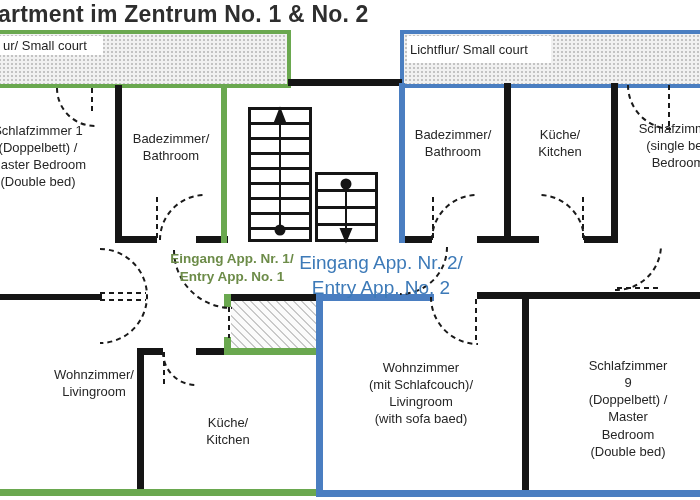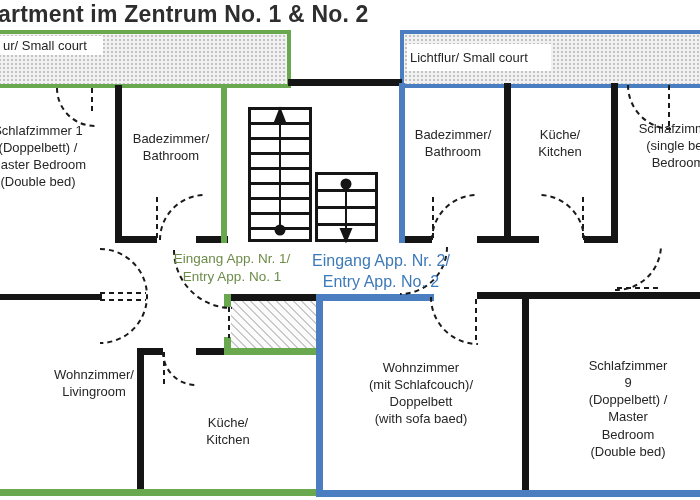--- a/index.html
+++ b/index.html
@@ -29,36 +29,36 @@
   .stairs{
     position:absolute;border:3px solid #151515;box-sizing:border-box;background:#fff;
   }
   .stairs.tall{background-image:repeating-linear-gradient(to bottom,transparent 0,transparent 12.3px,#151515 12.3px,#151515 15px);}
   .stairs.short{background-image:repeating-linear-gradient(to bottom,transparent 0,transparent 14.3px,#151515 14.3px,#151515 17px);}
   .lbl{
     position:absolute;white-space:pre-line;text-align:center;
     font-size:13px;line-height:1.32;color:#262626;transform:translateX(-50%);z-index:6;
   }
   .lbl.entry1{color:#6d8c49;font-size:13.5px;}
-  .lbl.entry2{color:#3d7ab8;font-size:16px;}
+  .lbl.entry2{color:#3d7ab8;font-size:19px;}
   .title{
     position:absolute;left:-2px;top:1px;font-size:23px;font-weight:600;
     color:#2e2e2e;white-space:nowrap;letter-spacing:.2px;z-index:6;
   }
   svg.overlay{position:absolute;left:0;top:0;z-index:5;}
 </style>
 </head>
 <body>
 
 <div class="title">artment im Zentrum No. 1 &amp; No. 2</div>
 
 <div class="court green" style="left:-10px;top:30px;width:301px;height:58px;"></div>
 <div class="court blue" style="left:400px;top:30px;width:310px;height:58px;"></div>
 <div class="court-label" style="left:0;top:36px;width:100px;height:19px;">ur/ Small court</div>
-<div class="court-label" style="left:407px;top:36px;width:141px;height:27px;margin-top:8px;">Lichtflur/ Small court</div>
+<div class="court-label" style="left:407px;top:36px;width:141px;height:27px;">Lichtflur/ Small court</div>
 
 <div class="hatch" style="left:231px;top:299px;width:87px;height:51px;"></div>
 
 <div class="wall" style="left:288px;top:79px;width:114px;height:7px;"></div>
 <div class="wall" style="left:115px;top:85px;width:7px;height:158px;"></div>
 <div class="wall" style="left:115px;top:236px;width:42px;height:7px;"></div>
 <div class="wall" style="left:196px;top:236px;width:32px;height:7px;"></div>
 <div class="wall" style="left:0;top:294px;width:102px;height:6px;"></div>
 <div class="wall" style="left:137px;top:348px;width:26px;height:7px;"></div>
 <div class="wall" style="left:196px;top:348px;width:36px;height:7px;"></div>
@@ -131,28 +131,28 @@
 (Double bed)</div>
 <div class="lbl" style="left:171px;top:130px;">Badezimmer/
 Bathroom</div>
 <div class="lbl" style="left:453px;top:126px;">Badezimmer/
 Bathroom</div>
 <div class="lbl" style="left:560px;top:126px;">Küche/
 Kitchen</div>
 <div class="lbl" style="left:678px;top:120px;">Schlafzimmer
 (single bed
 Bedroom</div>
-<div class="lbl entry1" style="left:232px;top:250px;">Eingang App. Nr. 1/
+<div class="lbl entry1" style="left:232px;top:250px;font-weight:bold;">Eingang App. Nr. 1/
 Entry App. No. 1</div>
 <div class="lbl entry2" style="left:381px;top:250px;">Eingang App. Nr. 2/
 Entry App. No. 2</div>
 <div class="lbl" style="left:78px;top:366px;margin-left:16px;">Wohnzimmer/
 Livingroom</div>
 <div class="lbl" style="left:228px;top:414px;">Küche/
 Kitchen</div>
 <div class="lbl" style="left:421px;top:359px;">Wohnzimmer
 (mit Schlafcouch)/
-Doppelbett
+Livingroom
 (with sofa baed)</div>
 <div class="lbl" style="left:628px;top:357px;">Schlafzimmer 9
 (Doppelbett) /
 Master Bedroom
 (Double bed)</div>
 
 </body></html>

